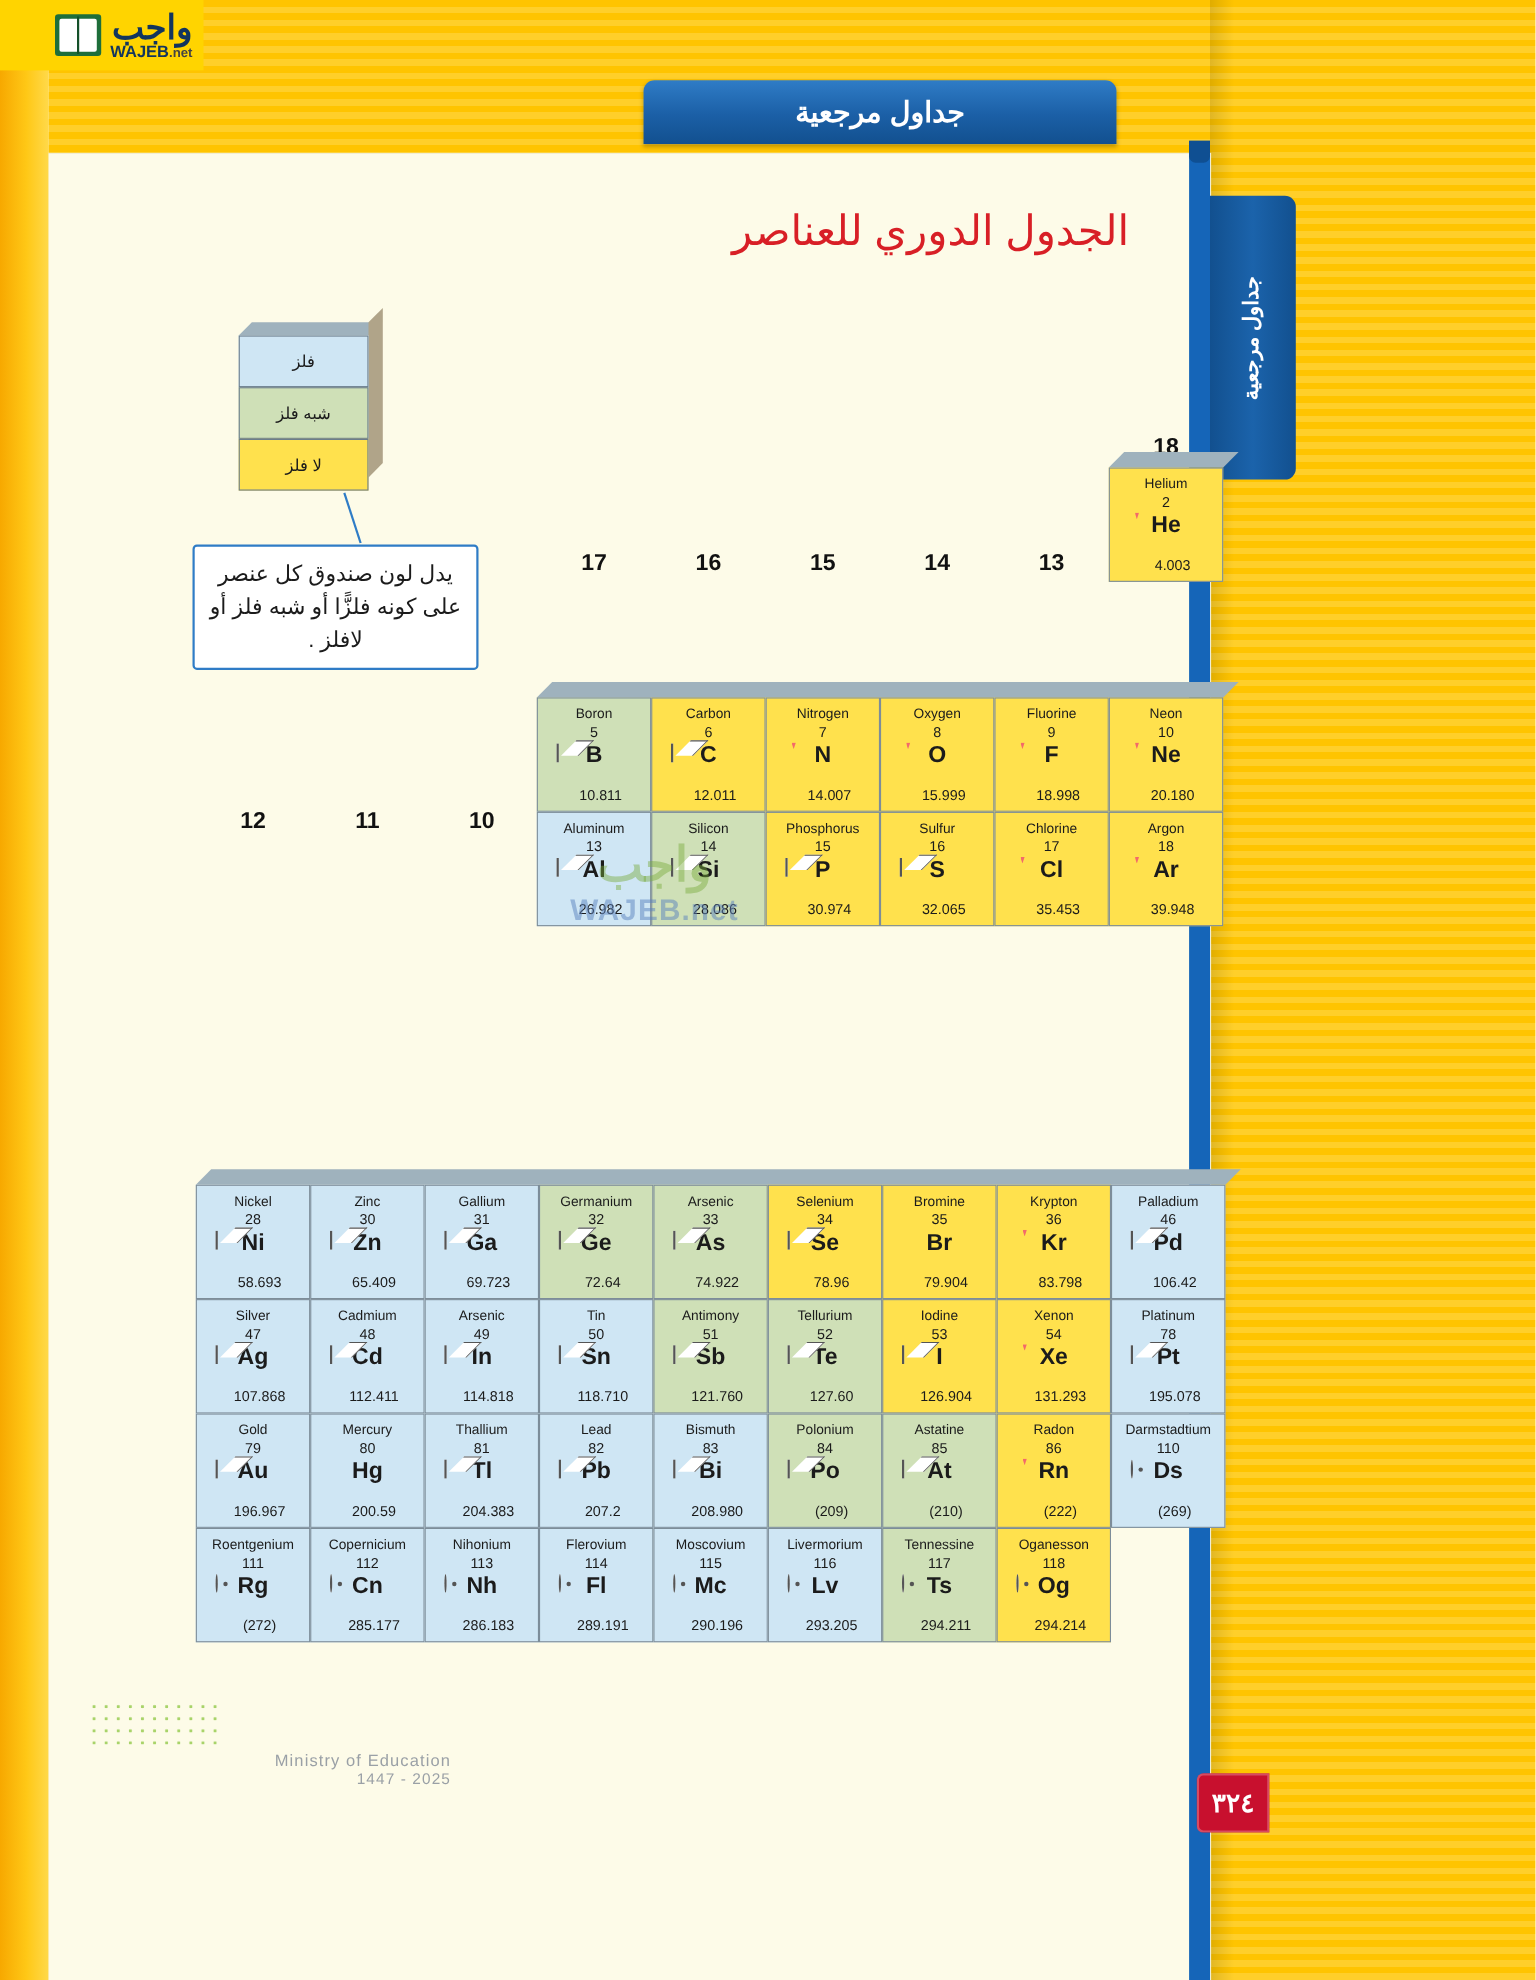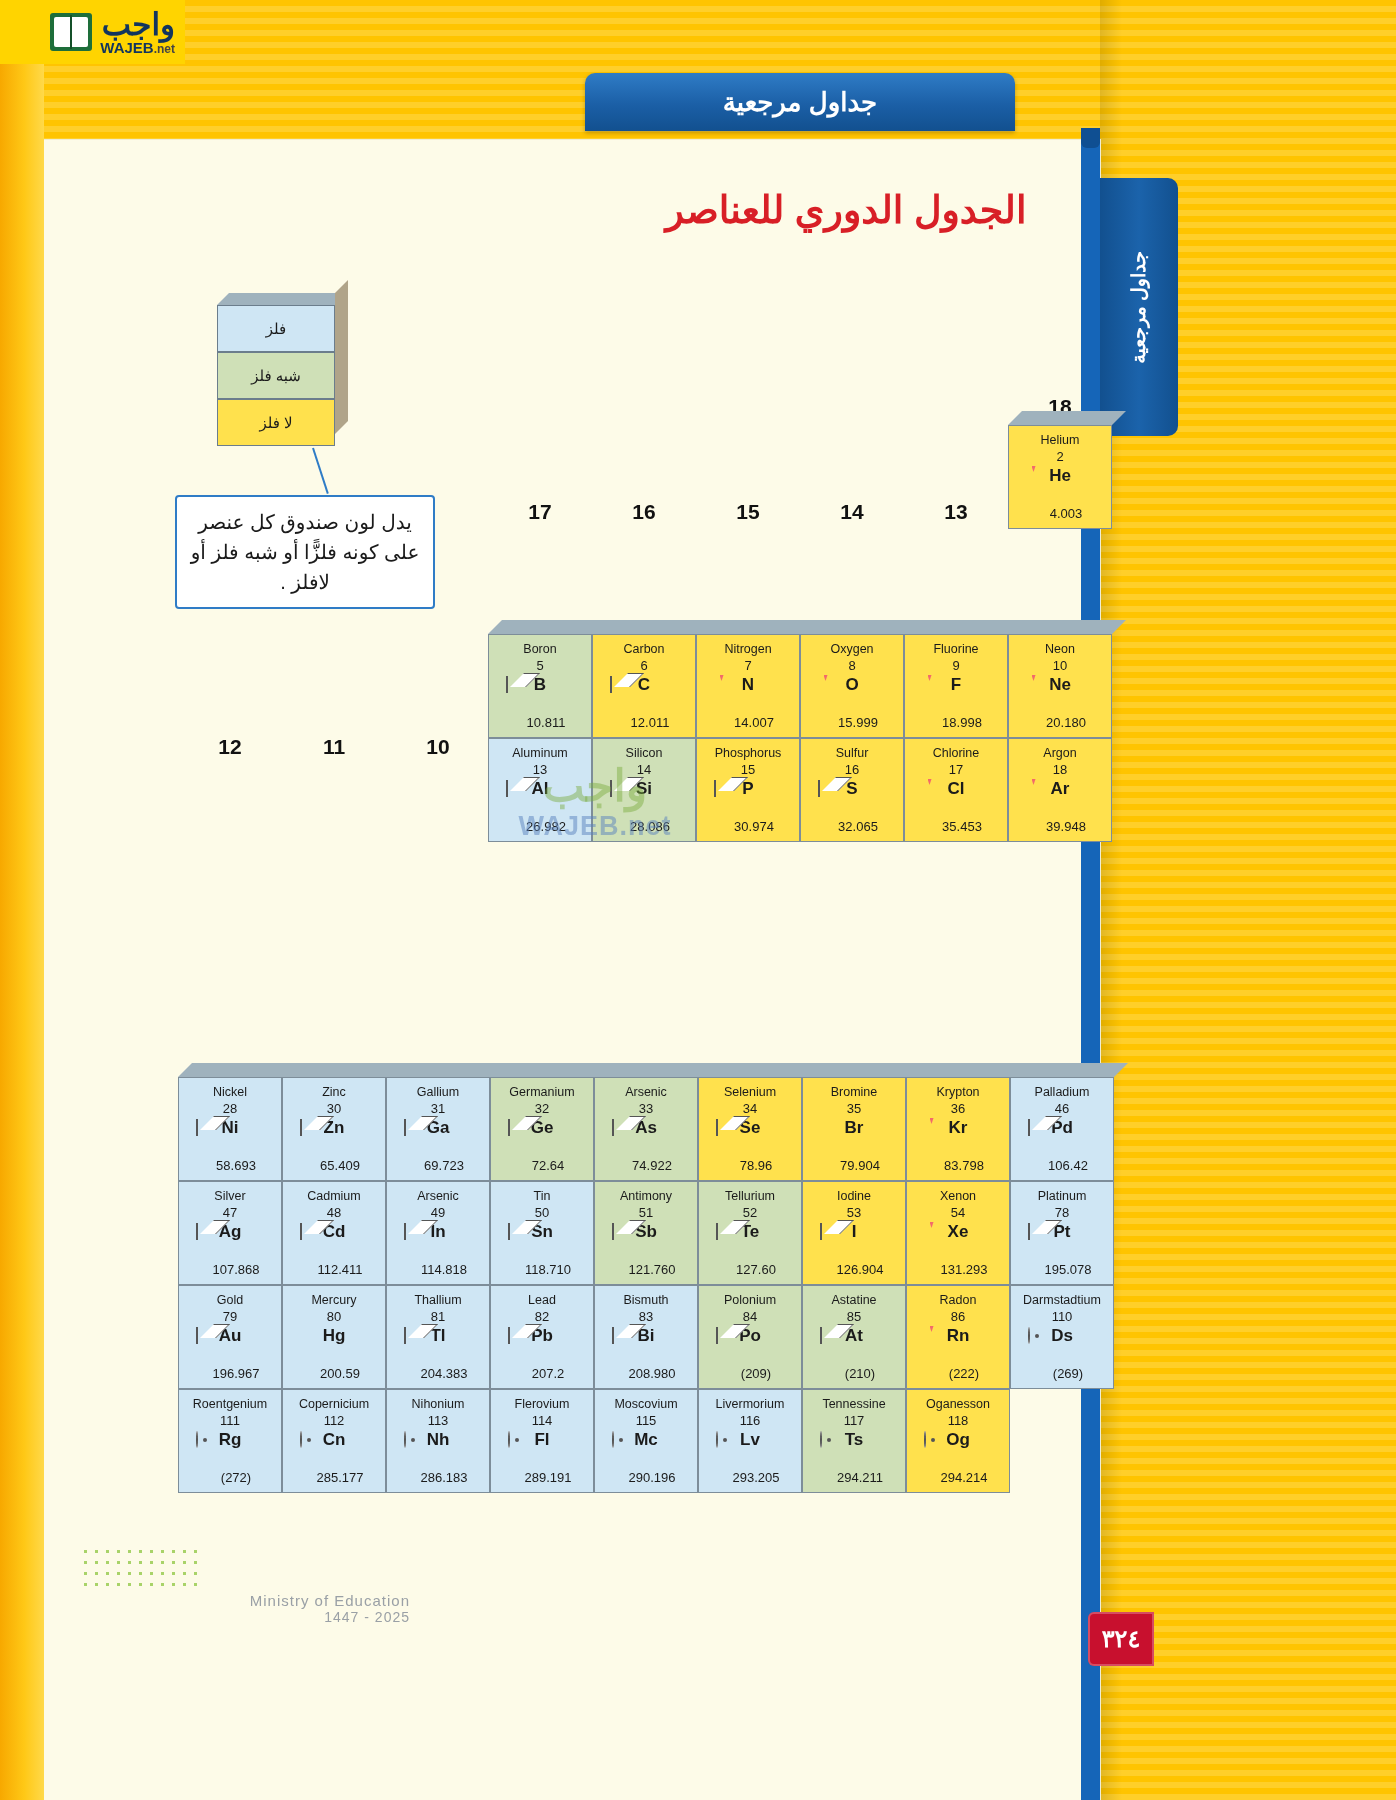--- a/index.html
+++ b/index.html
@@ -81,21 +81,21 @@
     color:#fff; font-weight:bold; font-size:19px;
     display:flex; align-items:center; justify-content:center;
   }
   .side-tab span{
     writing-mode:vertical-rl; transform:rotate(180deg); white-space:nowrap;
   }
 
   
   .main-title {
     position:absolute; left:15px; right:0; top:188px;
-    text-align:center; color:#d81f26; font-size:38px; font-weight:bold;
+    text-align:center; color:#d81f26; font-size:38px; font-weight:normal;
     width:1100px;
   }
 
   
   .legend { position:absolute; left:200px; top:305px; width:135px; }
   .legend-3d { position:relative; width:118px; }
   .legend-cell {
     position:relative; height:47px; border:1px solid #6b7d8c;
     display:flex; align-items:center; justify-content:center;
     font-size:15px; color:#1b1b1b;
@@ -134,21 +134,21 @@
     padding-top:8px;
     text-align:center;
     font-size:13px; color:#1b1b1b;
     background:#cfe6f4;
   }
   .cell.nonmetal  { background:#ffe14d; }
   .cell.metalloid { background:#cfe0b7; }
   .cell.metal     { background:#cfe6f4; }
   .cell .nm { font-size:12.5px; line-height:1.05; }
   .cell .num { font-size:13px; line-height:1.5; }
-  .cell .sym { font-size:17px; font-weight:bold; line-height:1.05; }
+  .cell .sym { font-size:21px; font-weight:bold; line-height:1.05; }
   .cell .mass { position:absolute; left:0; right:0; bottom:7px; font-size:13px;margin-left:12px; }
   .cell .state {
     position:absolute; left:8px; top:42px; width:19px; height:19px;
   }
   
   .st-solid {
     width:17px;height:16px;border:1.4px solid #555;background:#fff;position:relative;
   }
   .st-solid:after{
     content:""; position:absolute; left:3px; top:-4px; width:15px;height:13px;

